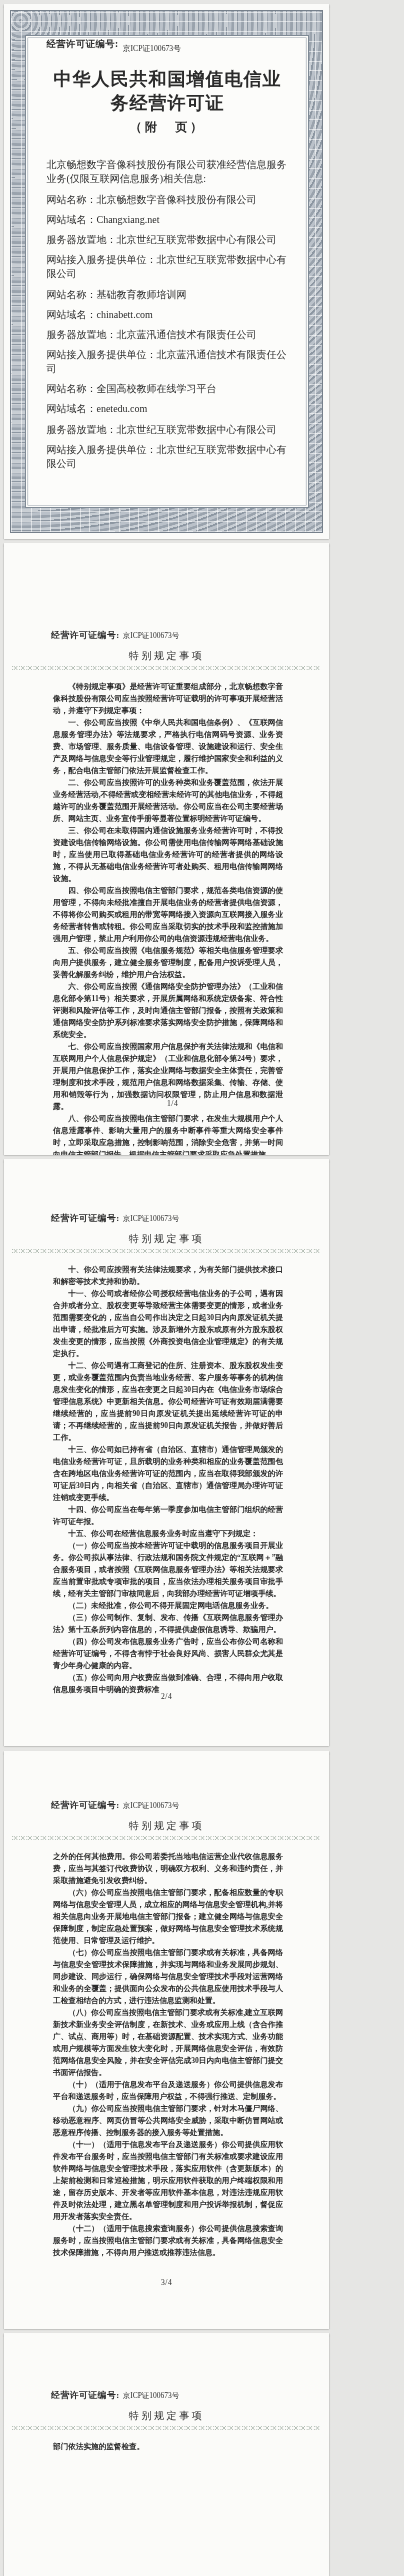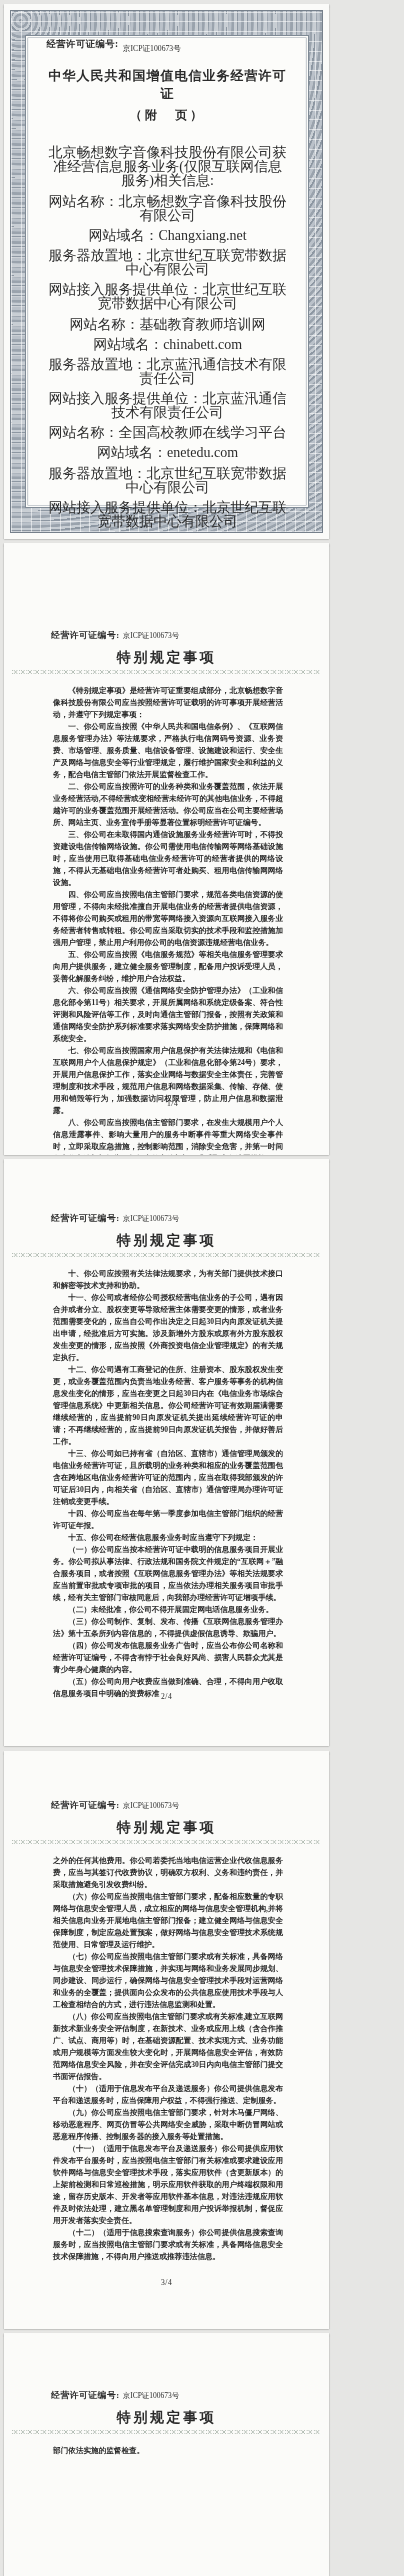--- a/index.html
+++ b/index.html
@@ -30,36 +30,36 @@
     position:absolute;inset:24px 13.4px;
     background:#fcfcfa;
     border:0.5px solid #7f8a95;
     box-shadow:inset 0 0 0 1.5px #fcfcfa, inset 0 0 0 2.1px #97a1ab;
   }
   .cert-content{position:absolute;inset:24px 13.4px;padding:10.3px 27px 0 29px;}
   .cert-no-line{font-size:9.3px;letter-spacing:0.5px;}
   .cert-no-label{font-weight:bold;}
   .cert-no-value{font-size:7.7px;position:relative;top:3.6px;margin-left:4.1px;letter-spacing:0;}
   .cert-title{
-    text-align:center;font-size:13px;font-weight:bold;letter-spacing:1px;
+    text-align:center;font-size:18px;font-weight:bold;letter-spacing:1px;
     margin:15.5px 0 0 0;
   }
   .cert-subtitle{
     text-align:center;font-size:12px;font-weight:bold;letter-spacing:3.1px;
     margin:4.1px 0 0 0;
   }
-  .cert-body{margin-top:21.6px;font-size:14px;line-height:14px;text-align:center;}
+  .cert-body{margin-top:21.6px;font-size:10px;line-height:14px;}
   .cert-intro{margin:0 0 7.2px 0;}
   .cert-line{margin:0 0 6.2px 0;}
   
   .prov-header{font-size:8.8px;letter-spacing:0.5px;padding-left:47px;}
   .hdr-label{font-weight:bold;}
   .hdr-value{font-size:7.5px;margin-left:3.1px;letter-spacing:0;}
   .prov-title{
-    text-align:center;font-size:14px;font-weight:bold;letter-spacing:2.6px;
+    text-align:center;font-size:10px;font-weight:normal;letter-spacing:2.6px;
     margin:7.2px 0 3.1px 0;
   }
   .wavy{
     height:3.6px;width:309px;margin:0 auto;opacity:.85;
     background:
       repeating-linear-gradient(135deg,#a4b0a6 0 0.8px,transparent 0.8px 3.6px),
       repeating-linear-gradient(45deg,#a4b0a6 0 0.8px,transparent 0.8px 3.6px);
     background-size:7.2px 3.6px;
   }
   .prov-body{

